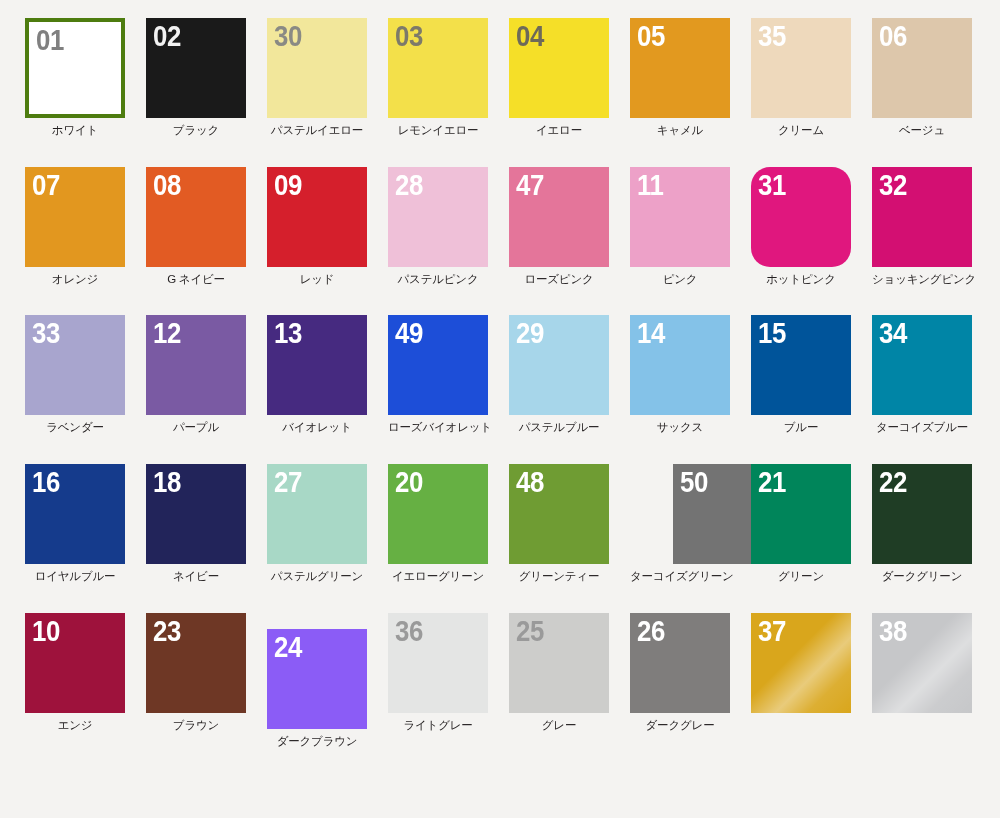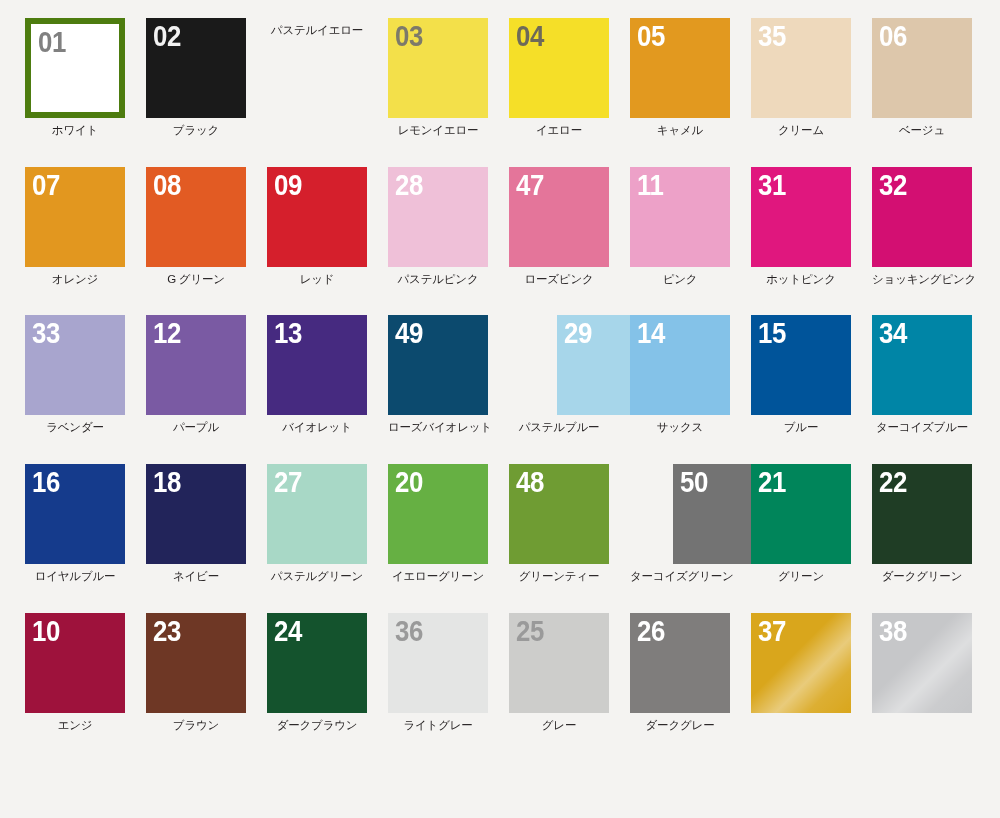--- a/index.html
+++ b/index.html
@@ -31,21 +31,21 @@
     width: 100px;
   }
   .chip {
     position: relative;
     width: 100px;
     height: 100px;
     box-sizing: border-box;
     overflow: hidden;
   }
   .chip.bordered {
-    border: 6px solid #4d7c0f;
+    border: 4px solid #4d7c0f;
   }
   .chip-number {
     position: absolute;
     top: 3px;
     left: 7px;
     font-family: "Liberation Sans Narrow", "Liberation Sans", "DejaVu Sans", sans-serif;
     font-size: 30px;
     font-weight: bold;
     line-height: 1;
     letter-spacing: -0.5px;
@@ -79,20 +79,23 @@
         </div>
         <div class="chip-label">ホワイト</div>
       </div>
       <div class="swatch-cell">
         <div class="chip" style="background: rgb(26, 26, 26);">
           <span class="chip-number" style="color: rgb(242, 242, 242);">02</span>
         </div>
         <div class="chip-label">ブラック</div>
       </div>
       <div class="swatch-cell">
+        <div class="chip" style="background: rgb(242, 231, 155);">
+          <span class="chip-number" style="color: rgb(138, 138, 132);">30</span>
+        </div>
         <div class="chip-label">パステルイエロー</div>
       </div>
       <div class="swatch-cell">
         <div class="chip" style="background: rgb(243, 224, 74);">
           <span class="chip-number" style="color: rgb(125, 122, 106);">03</span>
         </div>
         <div class="chip-label">レモンイエロー</div>
       </div>
       <div class="swatch-cell">
         <div class="chip" style="background: rgb(245, 223, 40); padding-left: 44px;">
@@ -121,21 +124,21 @@
       <div class="swatch-cell">
         <div class="chip" style="background: rgb(226, 151, 31);">
           <span class="chip-number" style="color: rgb(255, 255, 255);">07</span>
         </div>
         <div class="chip-label">オレンジ</div>
       </div>
       <div class="swatch-cell">
         <div class="chip" style="background: rgb(226, 91, 35);">
           <span class="chip-number" style="color: rgb(255, 255, 255);">08</span>
         </div>
-        <div class="chip-label">G グリーン</div>
+        <div class="chip-label">G ネイビー</div>
       </div>
       <div class="swatch-cell">
         <div class="chip" style="background: rgb(213, 31, 44);">
           <span class="chip-number" style="color: rgb(255, 255, 255);">09</span>
         </div>
         <div class="chip-label">レッド</div>
       </div>
       <div class="swatch-cell">
         <div class="chip" style="background: rgb(239, 192, 216);">
           <span class="chip-number" style="color: rgb(255, 255, 255);">28</span>
@@ -148,21 +151,21 @@
         </div>
         <div class="chip-label">ローズピンク</div>
       </div>
       <div class="swatch-cell">
         <div class="chip" style="background: rgb(237, 161, 200);">
           <span class="chip-number" style="color: rgb(255, 255, 255);">11</span>
         </div>
         <div class="chip-label">ピンク</div>
       </div>
       <div class="swatch-cell">
-        <div class="chip" style="background: rgb(224, 23, 126);">
+        <div class="chip" style="background: rgb(224, 23, 126); border-radius: 19px;">
           <span class="chip-number" style="color: rgb(255, 255, 255);">31</span>
         </div>
         <div class="chip-label">ホットピンク</div>
       </div>
       <div class="swatch-cell">
         <div class="chip" style="background: rgb(211, 15, 114);">
           <span class="chip-number" style="color: rgb(255, 255, 255);">32</span>
         </div>
         <div class="chip-label">ショッキングピンク</div>
       </div>
@@ -178,27 +181,27 @@
         </div>
         <div class="chip-label">パープル</div>
       </div>
       <div class="swatch-cell">
         <div class="chip" style="background: rgb(70, 42, 128);">
           <span class="chip-number" style="color: rgb(255, 255, 255);">13</span>
         </div>
         <div class="chip-label">バイオレット</div>
       </div>
       <div class="swatch-cell">
-        <div class="chip" style="background: #0c4a6e;">
+        <div class="chip" style="background: #1d4ed8;">
           <span class="chip-number" style="color: rgb(255, 255, 255);">49</span>
         </div>
         <div class="chip-label">ローズバイオレット</div>
       </div>
       <div class="swatch-cell">
-        <div class="chip" style="background: rgb(167, 214, 234); margin-left: 48px;">
+        <div class="chip" style="background: rgb(167, 214, 234);">
           <span class="chip-number" style="color: rgb(255, 255, 255);">29</span>
         </div>
         <div class="chip-label">パステルブルー</div>
       </div>
       <div class="swatch-cell">
         <div class="chip" style="background: rgb(132, 194, 232);">
           <span class="chip-number" style="color: rgb(255, 255, 255);">14</span>
         </div>
         <div class="chip-label">サックス</div>
       </div>
@@ -268,21 +271,21 @@
         </div>
         <div class="chip-label">エンジ</div>
       </div>
       <div class="swatch-cell">
         <div class="chip" style="background: rgb(110, 55, 37);">
           <span class="chip-number" style="color: rgb(255, 255, 255);">23</span>
         </div>
         <div class="chip-label">ブラウン</div>
       </div>
       <div class="swatch-cell">
-        <div class="chip" style="background: #14532d;">
+        <div class="chip" style="background: #8b5cf6; margin-top: 16px;">
           <span class="chip-number" style="color: rgb(255, 255, 255);">24</span>
         </div>
         <div class="chip-label">ダークブラウン</div>
       </div>
       <div class="swatch-cell">
         <div class="chip" style="background: rgb(228, 229, 228);">
           <span class="chip-number" style="color: rgb(154, 154, 154);">36</span>
         </div>
         <div class="chip-label">ライトグレー</div>
       </div>

